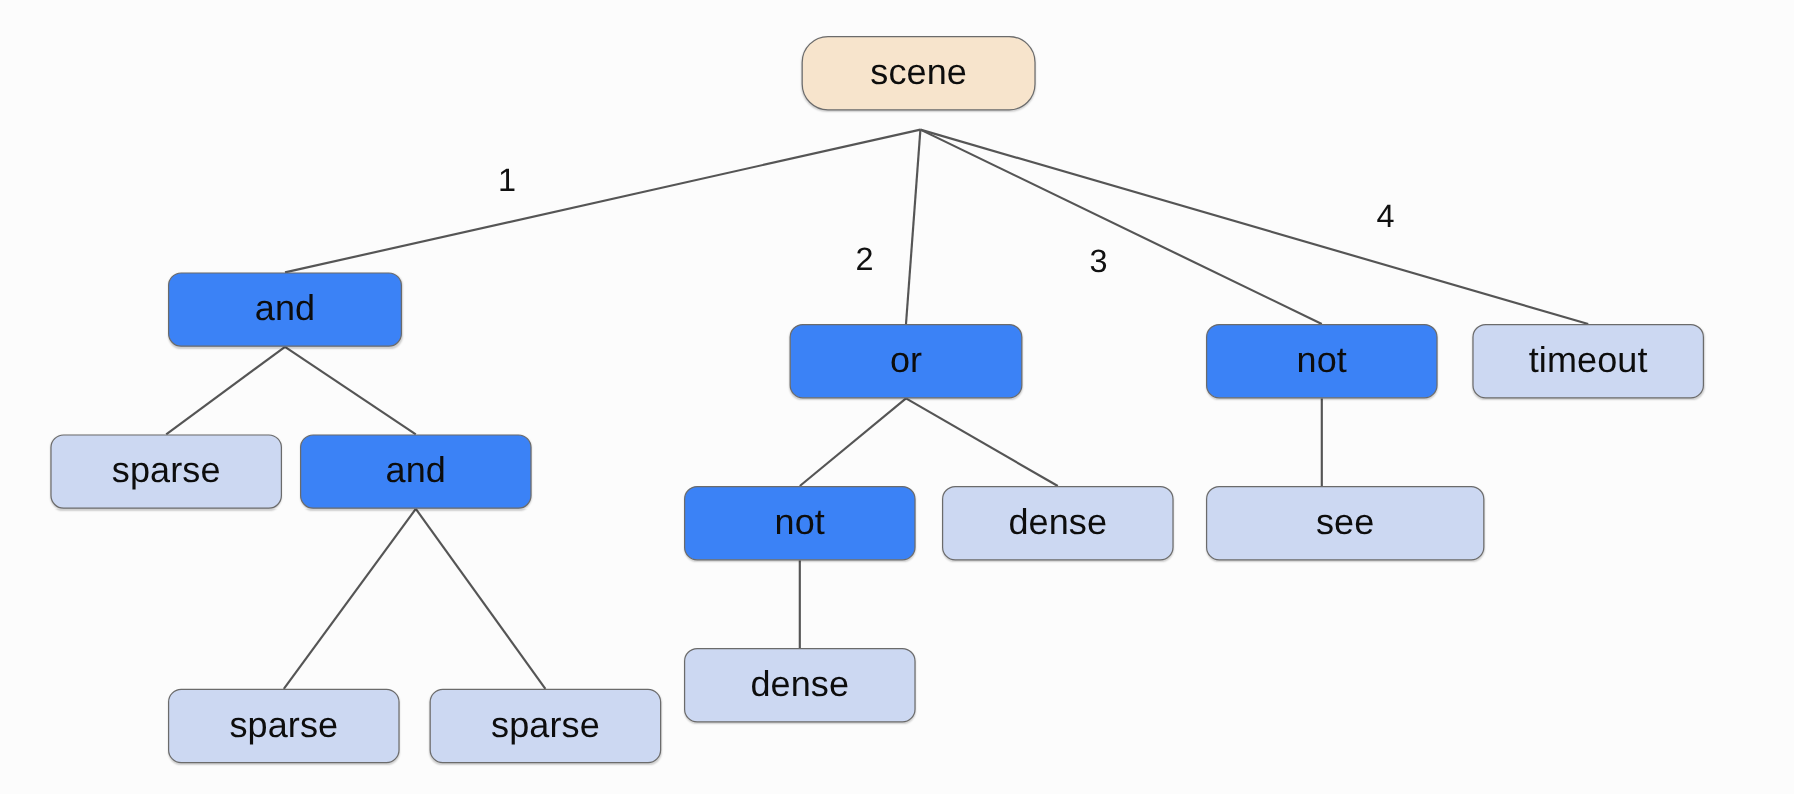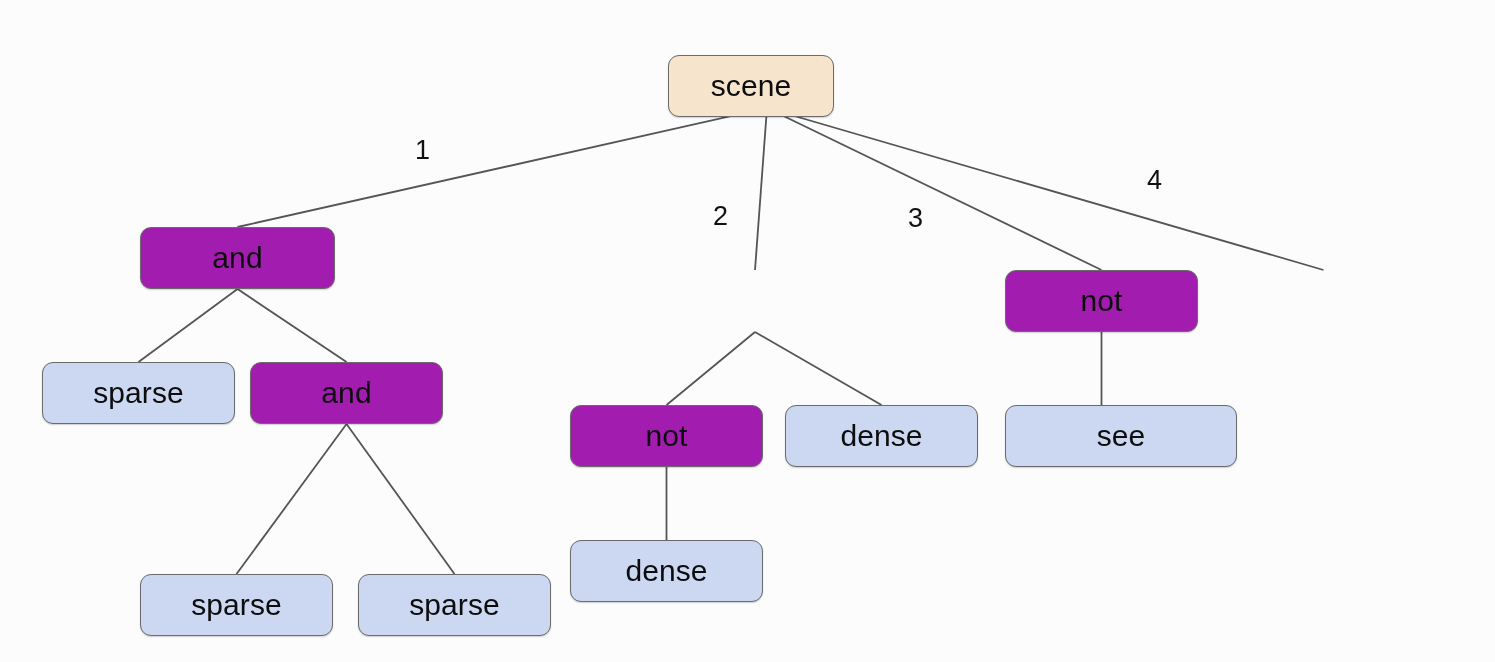--- a/index.html
+++ b/index.html
@@ -35,21 +35,21 @@
     align-items: center;
     justify-content: center;
     color: #0d0d0d;
     font-size: 30px;
     line-height: 1;
     letter-spacing: 0.1px;
     box-shadow: 0 1px 1.5px rgba(0,0,0,0.18);
     white-space: nowrap;
   }
   .node.root   { background: #f7e4cc; }
-  .node.op     { background: #a21caf; }
+  .node.op     { background: #3b82f6; }
   .node.leaf   { background: #ccd8f2; }
   .edge-label {
     position: absolute;
     font-size: 27px;
     color: #111111;
     line-height: 1;
     white-space: nowrap;
   }
 </style>
 </head>
@@ -63,28 +63,34 @@
       <line x1="767" y1="108" x2="1323.5" y2="270" stroke="#555555" stroke-width="1.8"></line>
       <line x1="237.5" y1="289" x2="138.5" y2="362" stroke="#555555" stroke-width="1.8"></line>
       <line x1="237.5" y1="289" x2="346.5" y2="362" stroke="#555555" stroke-width="1.8"></line>
       <line x1="346.5" y1="424" x2="236.5" y2="574" stroke="#555555" stroke-width="1.8"></line>
       <line x1="346.5" y1="424" x2="454.5" y2="574" stroke="#555555" stroke-width="1.8"></line>
       <line x1="755" y1="332" x2="666.5" y2="405" stroke="#555555" stroke-width="1.8"></line>
       <line x1="755" y1="332" x2="881.5" y2="405" stroke="#555555" stroke-width="1.8"></line>
       <line x1="666.5" y1="467" x2="666.5" y2="540" stroke="#555555" stroke-width="1.8"></line>
       <line x1="1101.5" y1="332" x2="1101.5" y2="405" stroke="#555555" stroke-width="1.8"></line>
     </svg>
-<div class="node root" style="left: 668px; top: 55px; width: 166px; height: 62px;">
+<div class="node root" style="left: 668px; top: 30px; width: 195px; height: 62px; border-radius: 22px;">
       <span>scene</span>
     </div>
     <div class="node op" style="left: 140px; top: 227px; width: 195px; height: 62px;">
       <span>and</span>
     </div>
+    <div class="node op" style="left: 658px; top: 270px; width: 194px; height: 62px;">
+      <span>or</span>
+    </div>
     <div class="node op" style="left: 1005px; top: 270px; width: 193px; height: 62px;">
       <span>not</span>
+    </div>
+    <div class="node leaf" style="left: 1227px; top: 270px; width: 193px; height: 62px;">
+      <span>timeout</span>
     </div>
     <div class="node leaf" style="left: 42px; top: 362px; width: 193px; height: 62px;">
       <span>sparse</span>
     </div>
     <div class="node op" style="left: 250px; top: 362px; width: 193px; height: 62px;">
       <span>and</span>
     </div>
     <div class="node op" style="left: 570px; top: 405px; width: 193px; height: 62px;">
       <span>not</span>
     </div>

